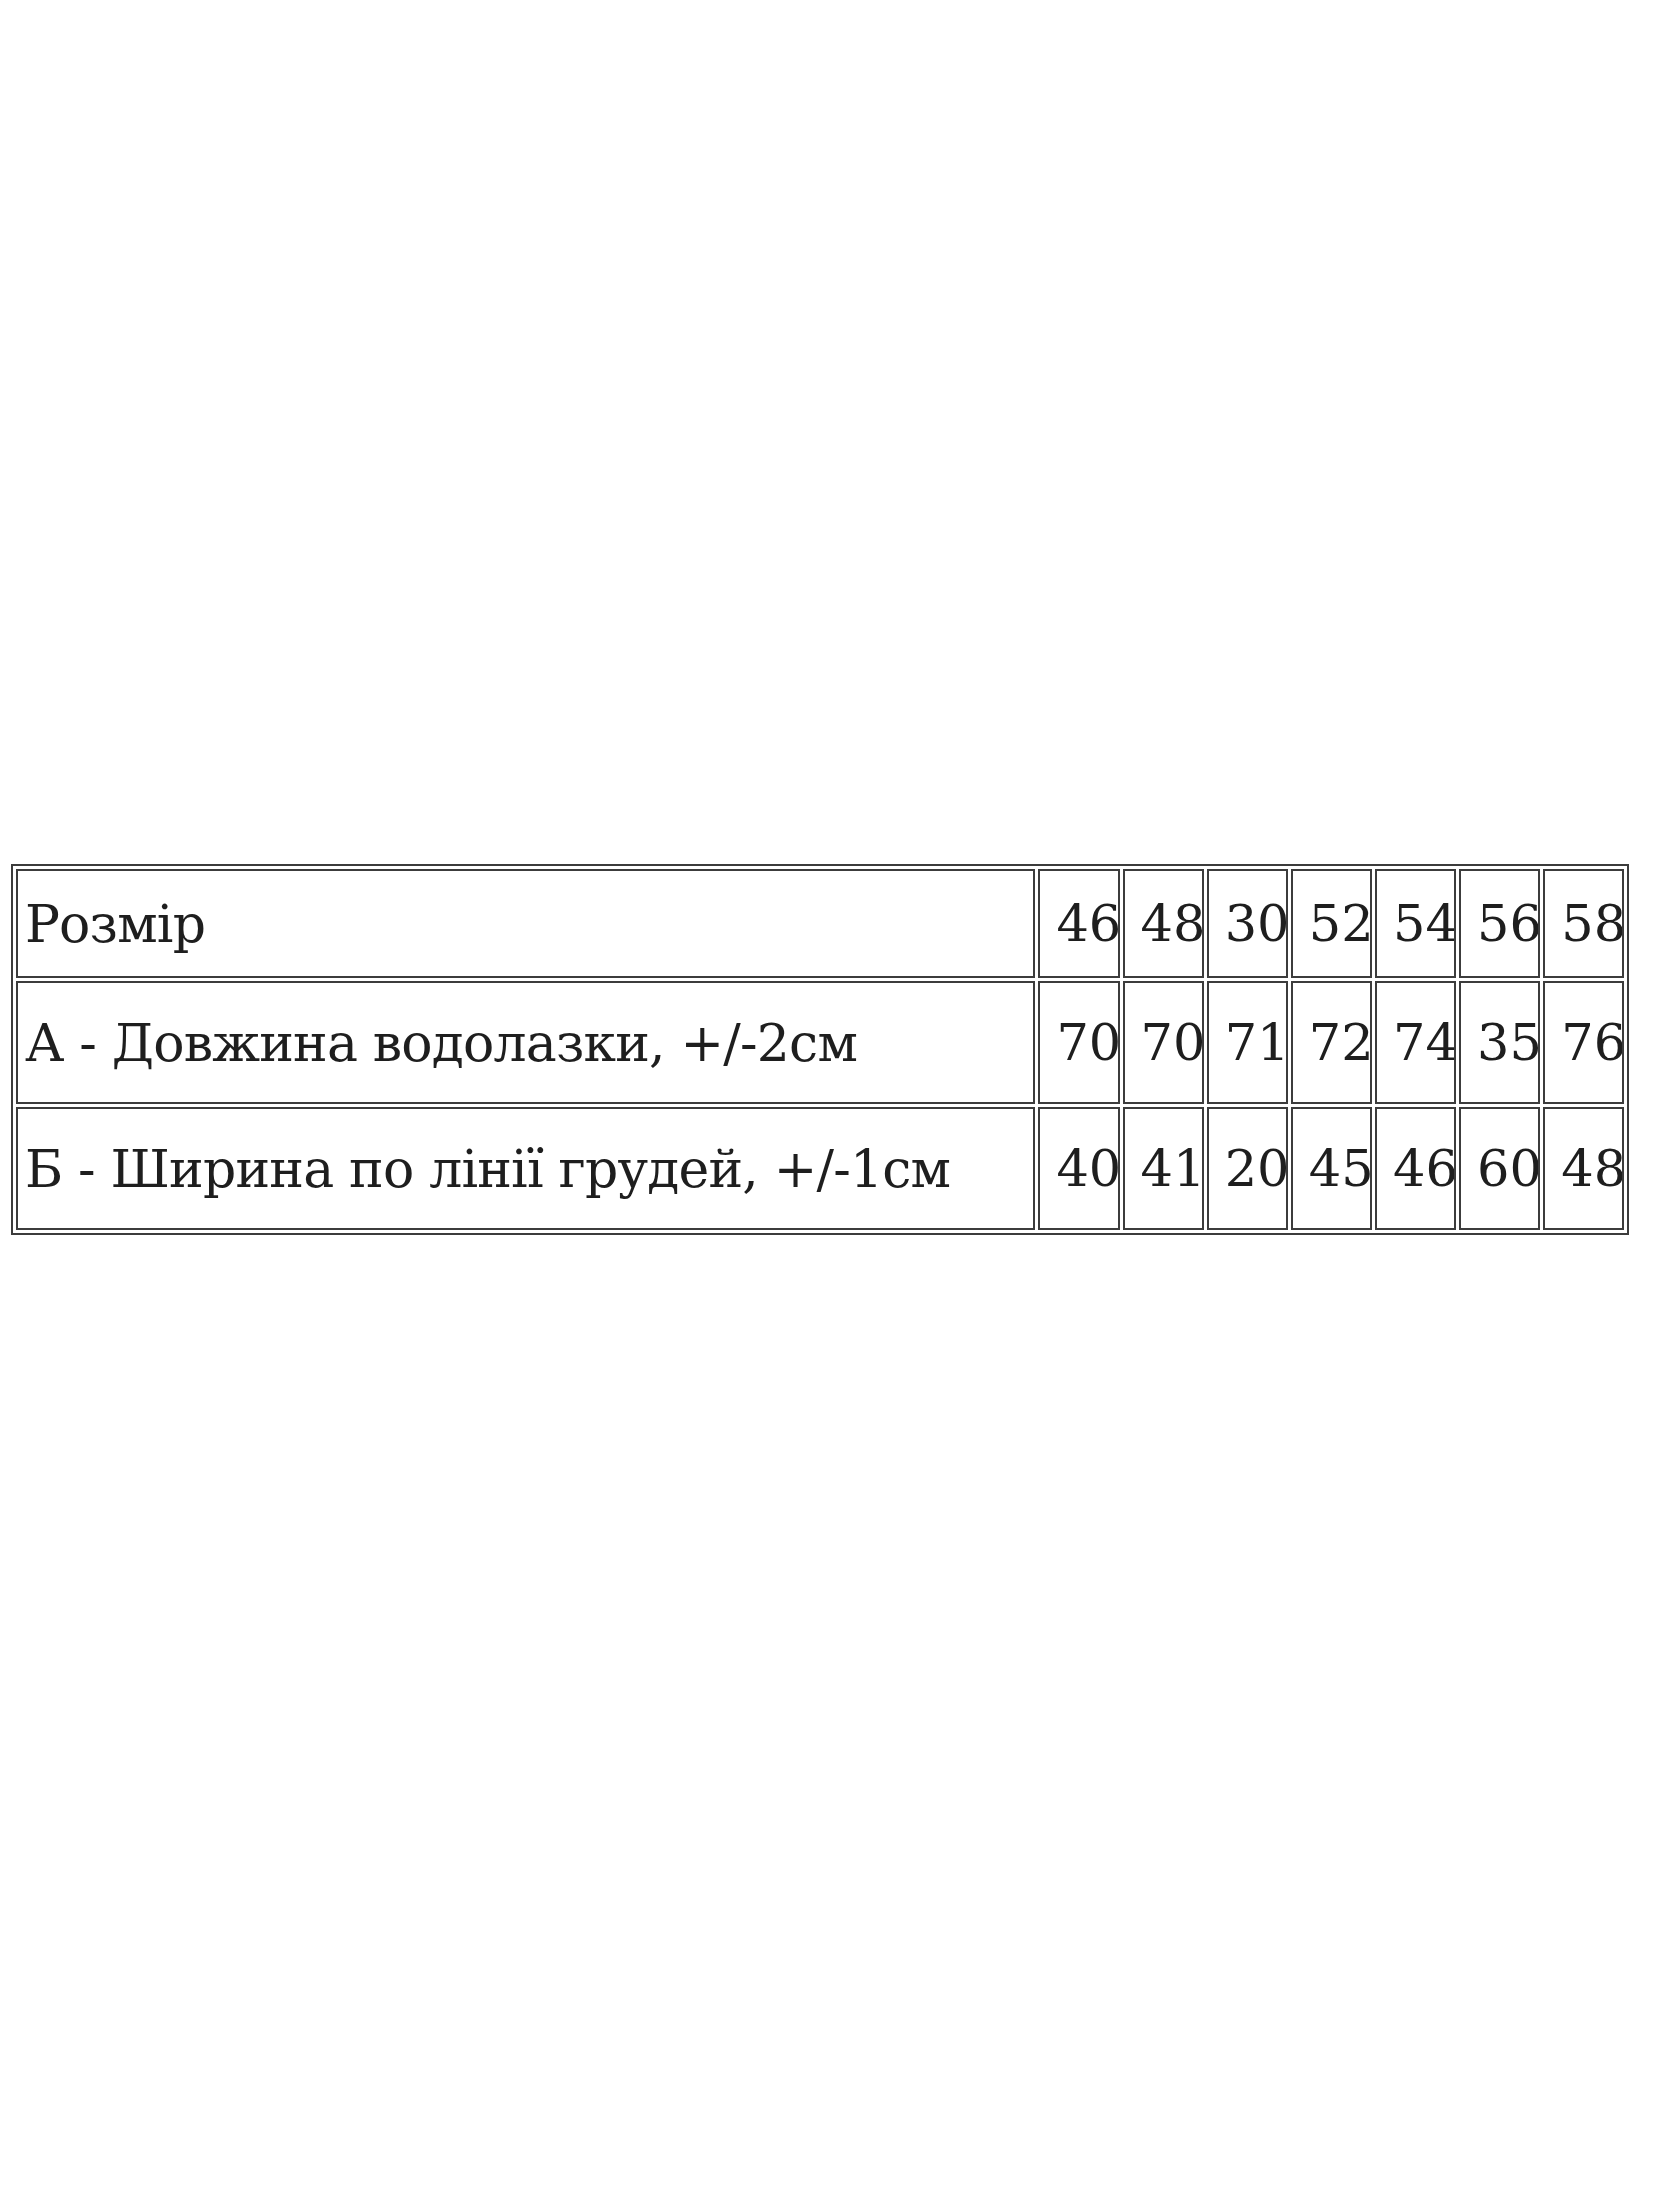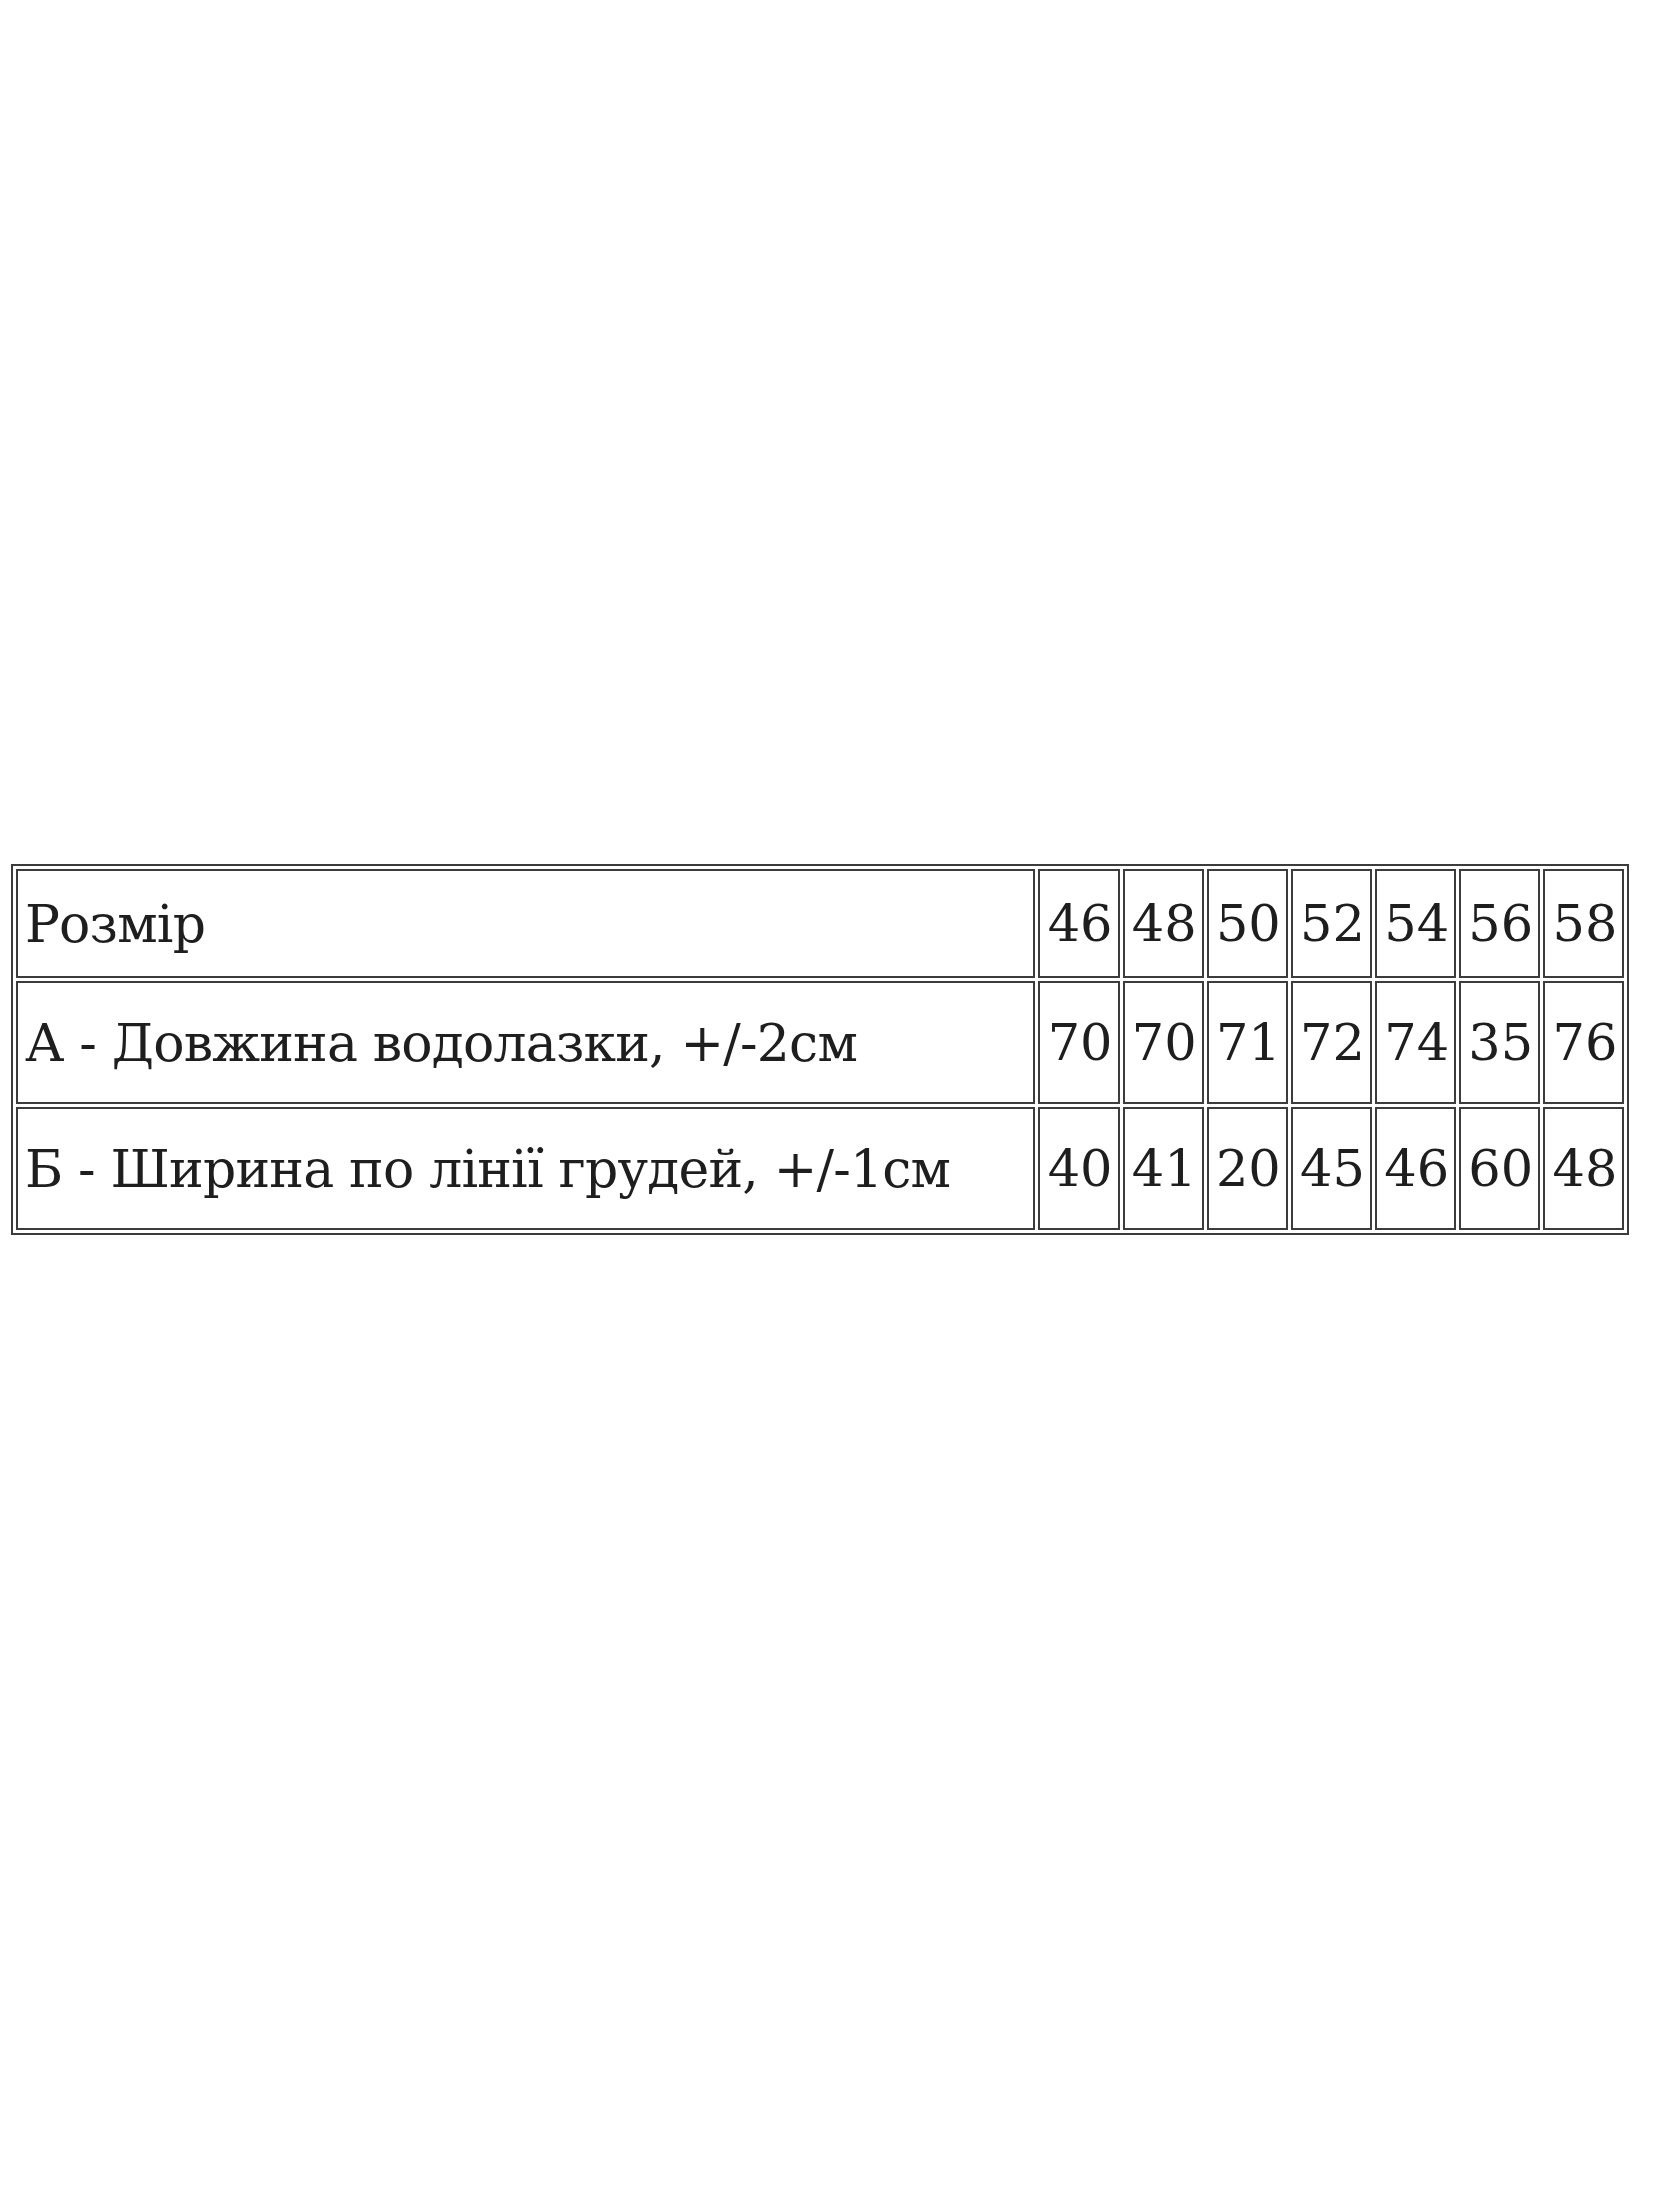--- a/index.html
+++ b/index.html
@@ -35,22 +35,22 @@
   .size-table col.label-col { width: 1019px; }
   .size-table tr.header-row  { height: 109px; }
   .size-table tr.data-row    { height: 123px; margin-top: 44px; }
   td.label-cell {
     text-align: left;
     padding: 0 3.3px 0 6.5px;
     font-size: 52px;
     letter-spacing: -0.8px;
   }
   td.value-cell {
-    text-align: right;
-    padding: 5px;
+    text-align: left;
+    padding: 16px;
     font-size: 51px;
   }
 </style>
 </head>
 <body>
 
 <table class="size-table">
   <colgroup>
     <col class="label-col">
     <col>
@@ -59,21 +59,21 @@
       <col>
       <col>
       <col>
       <col>
   </colgroup>
   <tbody>
     <tr class="header-row">
       <td class="label-cell">Розмір</td>
       <td class="value-cell">46</td>
       <td class="value-cell">48</td>
-      <td class="value-cell">50</td>
+      <td class="value-cell">30</td>
       <td class="value-cell">52</td>
       <td class="value-cell">54</td>
       <td class="value-cell">56</td>
       <td class="value-cell">58</td>
     </tr>
     <tr class="data-row">
       <td class="label-cell">А - Довжина водолазки, +/-2см</td>
       <td class="value-cell">70</td>
       <td class="value-cell">70</td>
       <td class="value-cell">71</td>

